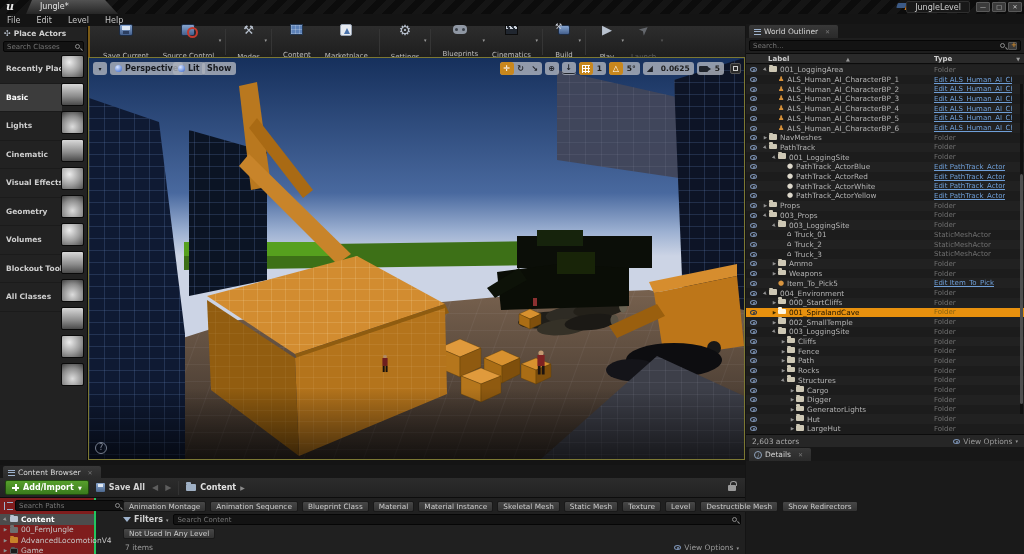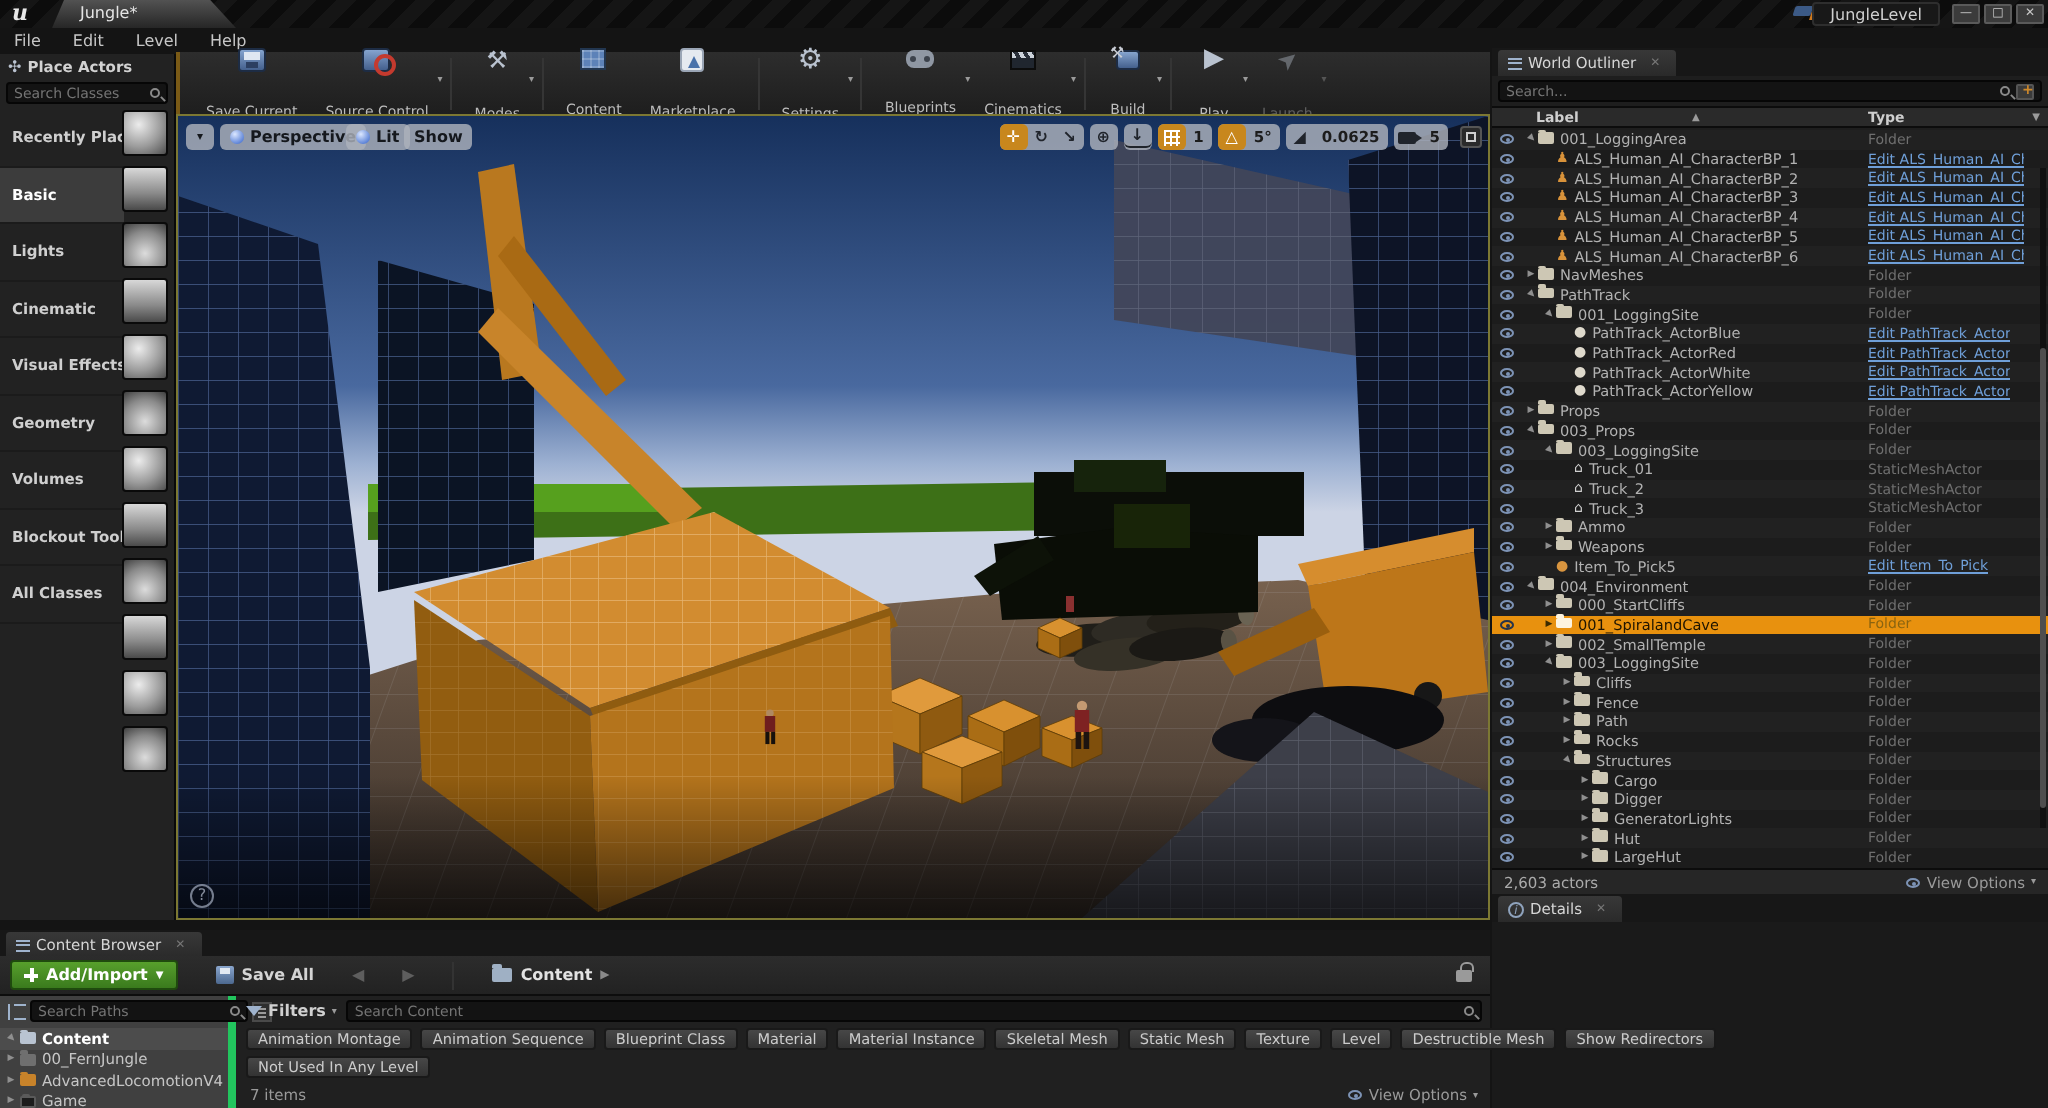--- a/index.html
+++ b/index.html
@@ -157,40 +157,40 @@
   #wo-footer .spacer{flex:1;}
   #wo-footer .vopt{display:flex;align-items:center;gap:3px;color:#9a9a9a;}
   #details{position:absolute;left:0;top:423px;right:0;height:107px;background:#1a1a1a;}
   .info-i{width:8px;height:8px;border-radius:50%;border:1px solid #8fa3bd;color:#8fa3bd;font-size:6px;
     line-height:8px;text-align:center;font-style:italic;}
   #details-msg{margin-top:26px;text-align:center;color:#989898;font-size:8px;}
 
   
   #content-browser{position:absolute;left:0;top:465px;width:745px;height:89px;background:#202020;}
   #cb-toolbar{position:absolute;left:0;top:13px;right:0;height:20px;background:linear-gradient(#2c2c2c,#222);
-    display:flex;align-items:center;gap:19px;padding:0 5px;border-bottom:1px solid #0d0d0d;}
+    display:flex;align-items:center;gap:7px;padding:0 5px;border-bottom:1px solid #0d0d0d;}
   #add-import{height:15px;background:linear-gradient(#57a02c,#3a7a1d);border:1px solid #1f4a0e;border-radius:2px;
     color:#fff;font-size:8px;font-weight:bold;display:flex;align-items:center;gap:4px;padding:0 6px;}
   #add-import .plus{width:7px;height:7px;position:relative;}
   #add-import .plus:before{content:"";position:absolute;left:3px;top:0;width:1.5px;height:7px;background:#fff;}
   #add-import .plus:after{content:"";position:absolute;left:0;top:3px;width:7px;height:1.5px;background:#fff;}
   #add-import .dd{font-size:5px;}
   #save-all{display:flex;align-items:center;gap:4px;color:#d4d4d4;font-size:8px;font-weight:bold;}
   .floppy{width:9px;height:9px;border-radius:1px;background:linear-gradient(#8aa6cd,#4c688f);position:relative;}
   .floppy:before{content:"";position:absolute;left:2px;top:1px;right:2px;height:3px;background:#e2e9f2;}
   .navarr{color:#5e5e5e;font-size:8px;}
   .vsep{width:1px;height:14px;background:#0d0d0d;border-right:1px solid #333;}
   #crumb{display:flex;align-items:center;gap:4px;color:#e2e2e2;font-size:8px;font-weight:bold;}
   .fol-open{width:10px;height:7px;background:#9fb0c4;border-radius:1px;position:relative;}
   .fol-open:before{content:"";position:absolute;left:0;top:-2px;width:5px;height:2px;background:#9fb0c4;border-radius:1px 1px 0 0;}
   .crumb-arr{color:#8a8a8a;font-size:6px;}
   #cb-lock{margin-left:auto;width:8px;height:6px;background:#9a9a9a;border-radius:1px;position:relative;margin-right:4px;}
   #cb-lock:before{content:"";position:absolute;left:1.5px;top:-4px;width:5px;height:4px;border:1.2px solid #9a9a9a;
     border-bottom:none;border-radius:3px 3px 0 0;}
-  #cb-sources{position:absolute;left:0;top:33px;width:118px;bottom:0;background:#404040;border-right:4px solid #22c55e;}
+  #cb-sources{position:absolute;left:0;top:33px;width:96px;bottom:0;background:#7f1d1d;border-right:2px solid #22c55e;}
   #src-head{display:flex;align-items:center;gap:2px;padding:2px 2px 0 2px;}
   .srctoggle{width:9px;height:8px;border-left:1.5px solid #9fb3cd;position:relative;flex:none;margin-left:2px;}
   .srctoggle:before{content:"";position:absolute;left:2px;top:0;width:6px;height:6px;
     border-top:1.5px solid #9fb3cd;border-bottom:1.5px solid #9fb3cd;}
   #src-head .searchbox{flex:1;margin:0;}
   .listbtn{width:10px;height:10px;background:#2e2e2e;border:1px solid #4a4a4a;flex:none;position:relative;}
   .listbtn:after{content:"";position:absolute;left:2px;top:2px;right:2px;height:1px;background:#9a9a9a;
     box-shadow:0 2px #9a9a9a,0 4px #9a9a9a;}
   #src-tree{margin-top:3px;}
   .srow{height:10.5px;display:flex;align-items:center;font-size:7.5px;color:#c6c6c6;padding-left:2px;white-space:nowrap;}
@@ -934,44 +934,44 @@
         </div>
         <div class="srow">
           <span class="arr">▶</span>
           <span class="sfol black"></span>
           <span>Game</span>
         </div>
       </div>
   </div>
 
   <div id="cb-main">
-    <div id="cb-filterrow">
-      <div id="filters-btn">
-        <span class="funnel"></span>
-        <span>Filters</span>
-        <span class="dd6">▾</span>
-      </div>
-      <div class="searchbox" id="cb-search">
-        <input placeholder="Search Content" style="">
-        <span class="mag"></span>
-      </div>
-    </div>
     <div id="chips1">
         <span class="chip">Animation Montage</span>
         <span class="chip">Animation Sequence</span>
         <span class="chip">Blueprint Class</span>
         <span class="chip">Material</span>
         <span class="chip">Material Instance</span>
         <span class="chip">Skeletal Mesh</span>
         <span class="chip">Static Mesh</span>
         <span class="chip">Texture</span>
         <span class="chip">Level</span>
         <span class="chip">Destructible Mesh</span>
         <span class="chip">Show Redirectors</span>
       </div>
+    <div id="cb-filterrow">
+      <div id="filters-btn">
+        <span class="funnel"></span>
+        <span>Filters</span>
+        <span class="dd6">▾</span>
+      </div>
+      <div class="searchbox" id="cb-search">
+        <input placeholder="Search Content" style="">
+        <span class="mag"></span>
+      </div>
+    </div>
     <div id="chips2">
       <span class="chip">Not Used In Any Level</span>
     </div>
     <div id="cb-footer">
       <span>7 items</span>
       <span class="spacer"></span>
       <span class="vopt">
         <span class="eye"></span>
         <span>View Options</span>
         <span class="dd6">▾</span>

